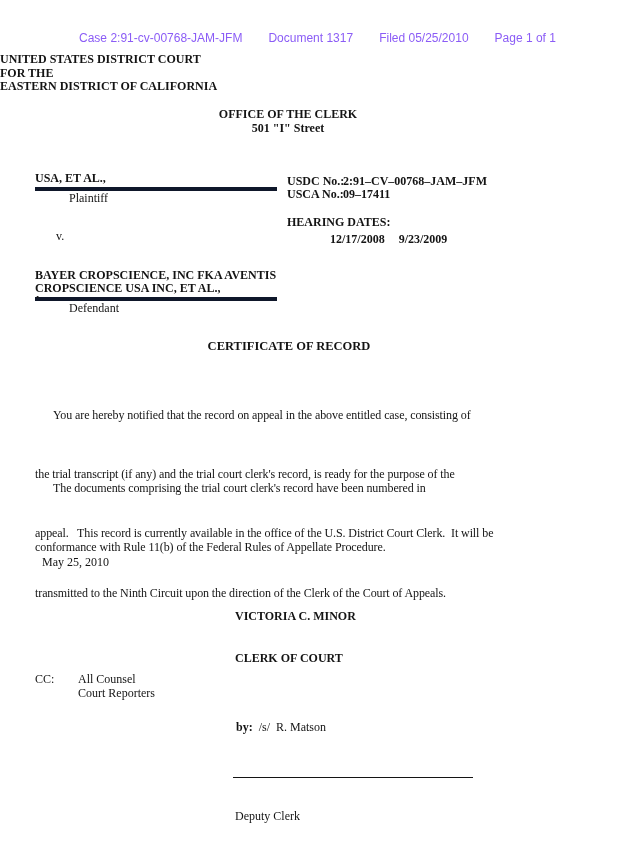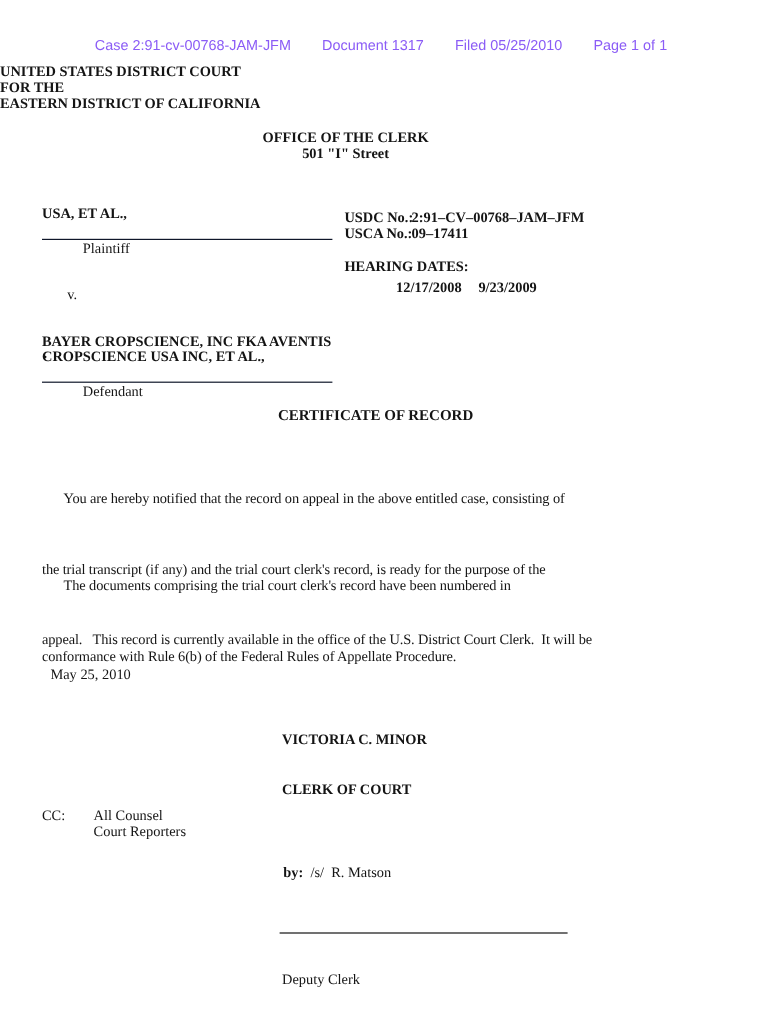--- a/index.html
+++ b/index.html
@@ -53,22 +53,22 @@
 
   
   .caption-left {
     position: absolute;
     top: 172px; left: 35px;
     width: 242px;
     font-size: 12px;
     line-height: 13px;
   }
   .underlined {
-    border-bottom: 1px solid #0f172a;
-    padding-bottom: 14px;
+    border-bottom: 4px solid #0f172a;
+    padding-bottom: 2px;
   }
   .party-label { margin-left: 34px; margin-top: 1px; }
   .versus { margin-left: 21px; margin-top: 25px; margin-bottom: 26px; }
 
   
   .caption-right {
     position: absolute;
     top: 175px; left: 287px;
     font-size: 12px;
     font-weight: bold;
@@ -88,21 +88,20 @@
   }
 
   
   .cert-title {
     position: absolute;
     top: 339px; left: 0;
     width: 578px;
     text-align: center;
     font-size: 12.5px;
     font-weight: bold;
-    padding-left: 24px;
   }
   .para {
     position: absolute;
     left: 35px;
     width: 560px;
     font-size: 12px;
     line-height: 19.8px;
     letter-spacing: -0.1px;
     white-space: pre;
   }
@@ -192,25 +191,26 @@
   </div>
 
   <div class="stray">.</div>
 
   <div class="cert-title">CERTIFICATE OF RECORD</div>
 
   <div class="para para1">
     <div class="indent">You are hereby notified that the record on appeal in the above entitled case, consisting of</div>
     <div>the trial transcript (if any) and the trial court clerk's record, is ready for the purpose of the</div>
     <div>appeal.   This record is currently available in the office of the U.S. District Court Clerk.  It will be</div>
+    <div>transmitted to the Ninth Circuit upon the direction of the Clerk of the Court of Appeals.</div>
   </div>
 
   <div class="para para2">
     <div class="indent">The documents comprising the trial court clerk's record have been numbered in</div>
-    <div>conformance with Rule 6(b) of the Federal Rules of Appellate Procedure.</div>
+    <div>conformance with Rule 11(b) of the Federal Rules of Appellate Procedure.</div>
   </div>
 
   <div class="doc-date">May 25, 2010</div>
 
   <div class="sig-block">
     <div class="bold sig-ind">VICTORIA C. MINOR</div>
     <div class="bold sig-ind">CLERK OF COURT</div>
     <div class="by-row">
       <span class="bold">by:</span><span class="by-val">/s/  R. Matson</span>
     </div>

